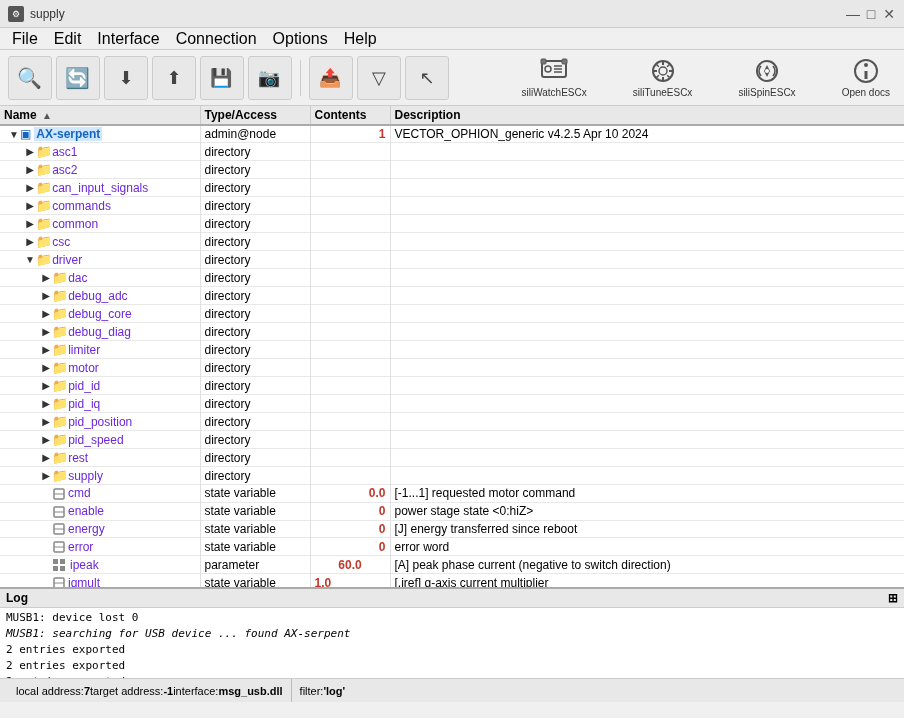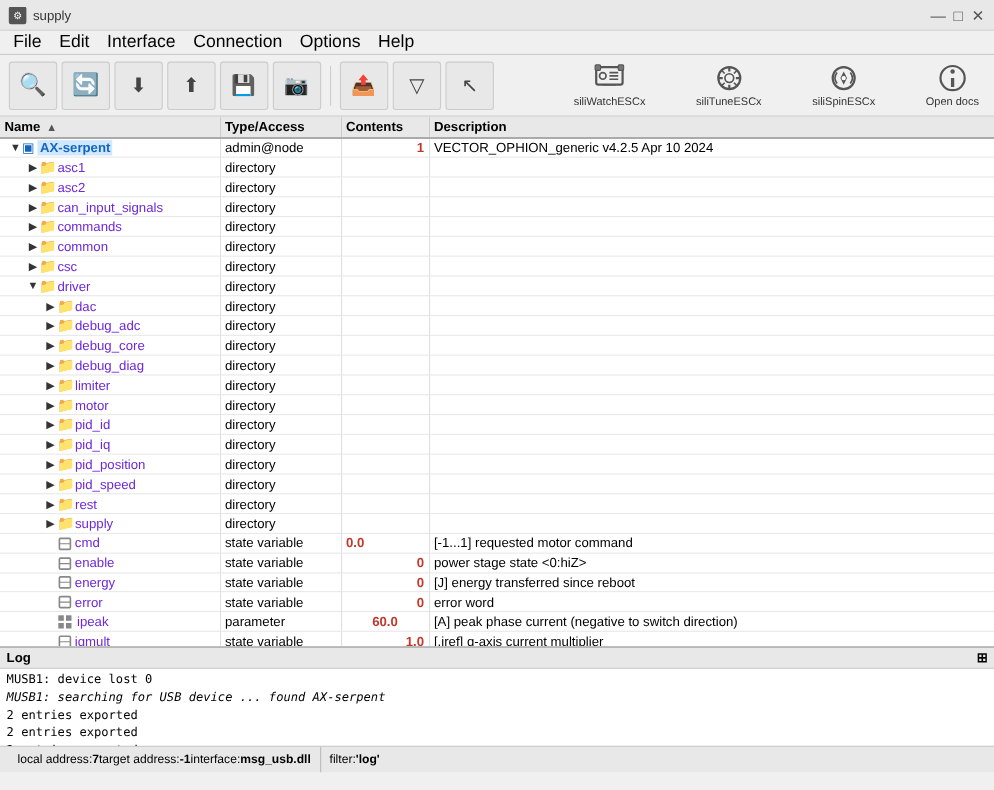--- a/index.html
+++ b/index.html
@@ -609,21 +609,21 @@
               <span style="width: 12px; display: inline-block;"></span>
               <span><svg width="14" height="14" viewBox="0 0 14 14" style="vertical-align:middle;margin-right:2px;">
                   <rect x="2" y="2" width="10" height="10" rx="1" fill="none" stroke="#888" stroke-width="1.5"></rect>
                   <line x1="2" y1="7" x2="12" y2="7" stroke="#888" stroke-width="1"></line>
                 </svg></span>
               <span class="node-name">cmd</span>
             </div>
           </td>
           <td><span class="type-text">state variable</span></td>
           <td>
-            <span class="contents-val" style="display: block; text-align: left;">0.0</span>
+            <span class="contents-val" style="display: block; text-align: right;">0.0</span>
           </td>
           <td><span class="desc-text">[-1...1] requested motor command</span></td>
         </tr>
         <tr>
           <td>
             <div class="cell-name">
               <span class="indent" style="width: 36px;"></span>
               <span style="width: 12px; display: inline-block;"></span>
               <span><svg width="14" height="14" viewBox="0 0 14 14" style="vertical-align:middle;margin-right:2px;">
                   <rect x="2" y="2" width="10" height="10" rx="1" fill="none" stroke="#888" stroke-width="1.5"></rect>
@@ -701,21 +701,21 @@
               <span style="width: 12px; display: inline-block;"></span>
               <span><svg width="14" height="14" viewBox="0 0 14 14" style="vertical-align:middle;margin-right:2px;">
                   <rect x="2" y="2" width="10" height="10" rx="1" fill="none" stroke="#888" stroke-width="1.5"></rect>
                   <line x1="2" y1="7" x2="12" y2="7" stroke="#888" stroke-width="1"></line>
                 </svg></span>
               <span class="node-name">iqmult</span>
             </div>
           </td>
           <td><span class="type-text">state variable</span></td>
           <td>
-            <span class="contents-val" style="display: block; text-align: right;">1.0</span>
+            <span class="contents-val" style="display: block; text-align: left;">1.0</span>
           </td>
           <td><span class="desc-text">[.iref] q-axis current multiplier</span></td>
         </tr>
       </tbody>
   </table>
 </div>
 
 <div class="log-section">
   <div class="log-header">
     <span>Log</span>

